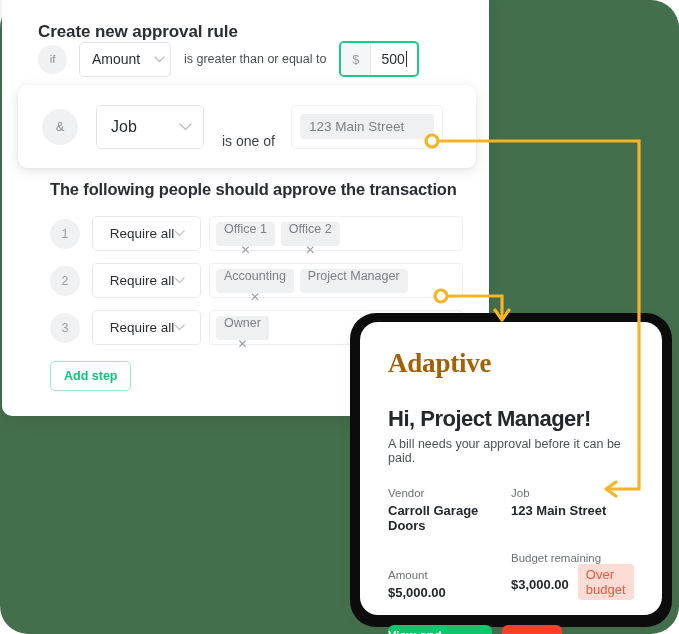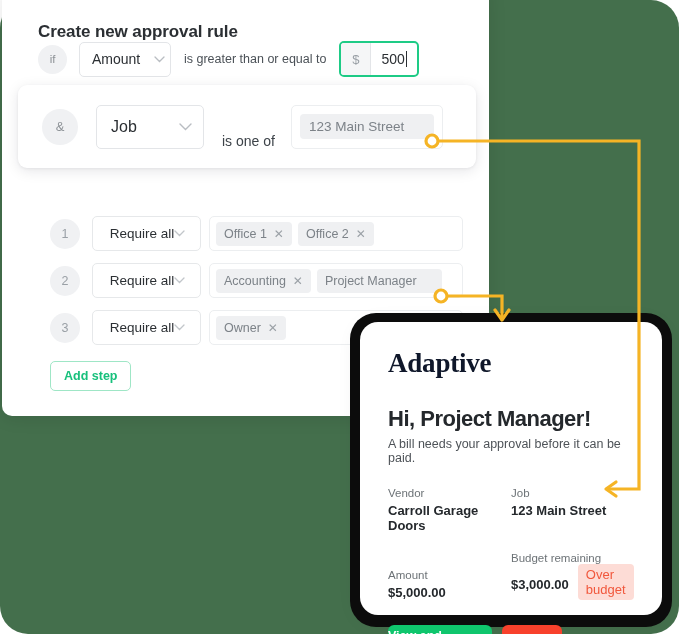--- a/index.html
+++ b/index.html
@@ -118,21 +118,21 @@
     padding: 0 9px 0 11px; font-size: 13.5px; color: #2b2f33; flex: none;
   }
   .step-tags {
     margin-left: 8px; width: 254px; height: 35px;
     border: 1px solid #eceef0; border-radius: 5px; background: #fff;
     display: flex; align-items: center; gap: 6px; padding: 0 6px;
   }
   .tag {
     background: #eff0f2; border-radius: 4px; height: 24px;
     display: flex; align-items: center; gap: 7px;
-    padding: 0 8px; font-size: 12.5px; color: #7c8288; white-space: nowrap;
+    padding: 0 8px; font-size: 12.5px; color: #7c8288; white-space: nowrap; flex-direction: column;
   }
   .tag .x { color: #9aa0a6; font-size: 12px; }
 
   .add-step {
     position: absolute; left: 48px; top: 375px;
     border: 1px solid #9fe6c6; border-radius: 5px;
     padding: 7px 13px; font-size: 12.5px; font-weight: bold;
     color: #17c07c; background: #fff;
   }
 
@@ -146,21 +146,21 @@
   .notif-card {
     position: absolute; left: 360px; top: 322px;
     width: 302px; height: 293px;
     background: #ffffff; border-radius: 18px;
     box-shadow: 0 4px 22px rgba(0,0,0,0.12);
     z-index: 7;
     padding: 26px 28px 0 28px;
   }
   .brand {
     font-family: "Liberation Serif", serif;
-    font-weight: bold; font-size: 27px; color: #0f172a;
+    font-weight: bold; font-size: 27px; color: #a16207;
     letter-spacing: -0.2px;
   }
   .greet {
     margin-top: 27px;
     font-size: 22px; font-weight: bold; color: #24282c;
     letter-spacing: -0.5px;
   }
   .subgreet {
     margin-top: 5px; font-size: 12.5px; color: #4e5358;
   }
@@ -231,20 +231,21 @@
         </span>
       </div>
 
       <span class="job-isoneof">is one of</span>
 
       <div class="job-tagbox">
         <span class="job-tag">123 Main Street</span>
       </div>
     </div>
 
+    <div class="approve-heading">The following people should approve the transaction</div>
 
     <div class="step-list">
 
       <div class="step-row">
         <div class="step-num">1</div>
         <div class="step-select">
           <span>Require all</span>
           <span class="caret">
             <svg width="11" height="7" viewBox="0 0 11 7">
                 <path d="M1 1l4.5 4.5L10 1" fill="none" stroke="#c2c6ca" stroke-width="1.3" stroke-linecap="round"></path>

